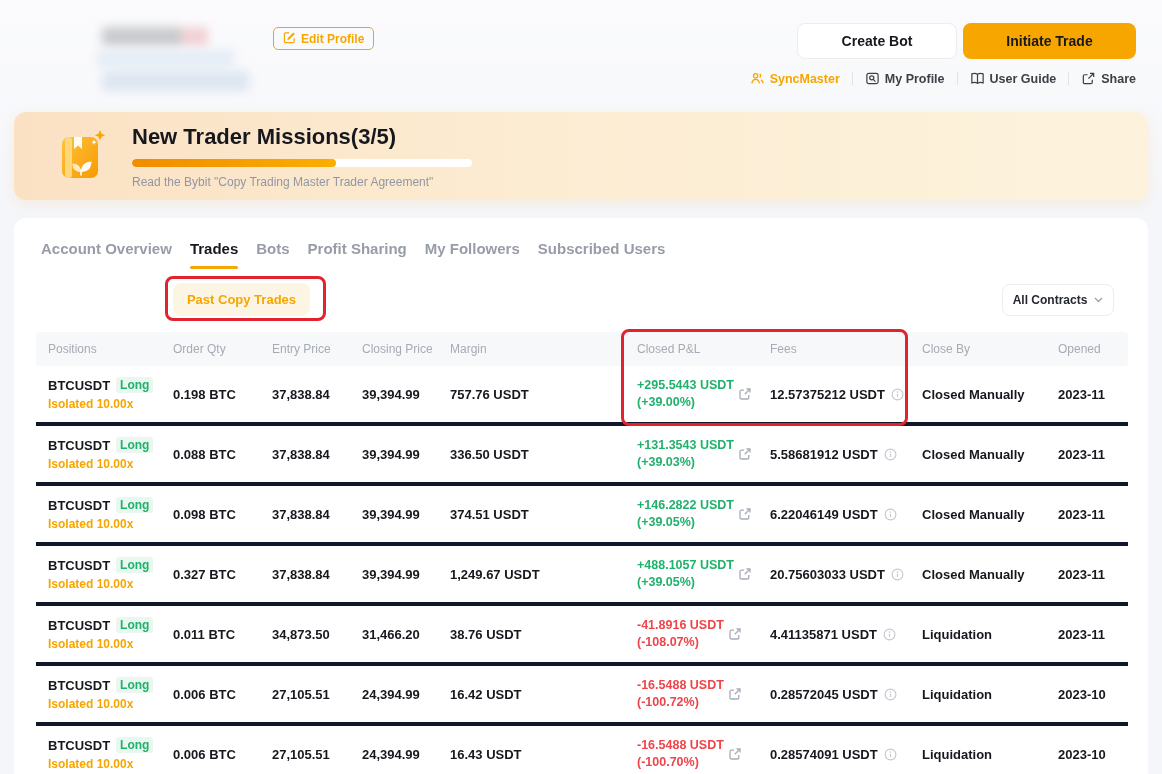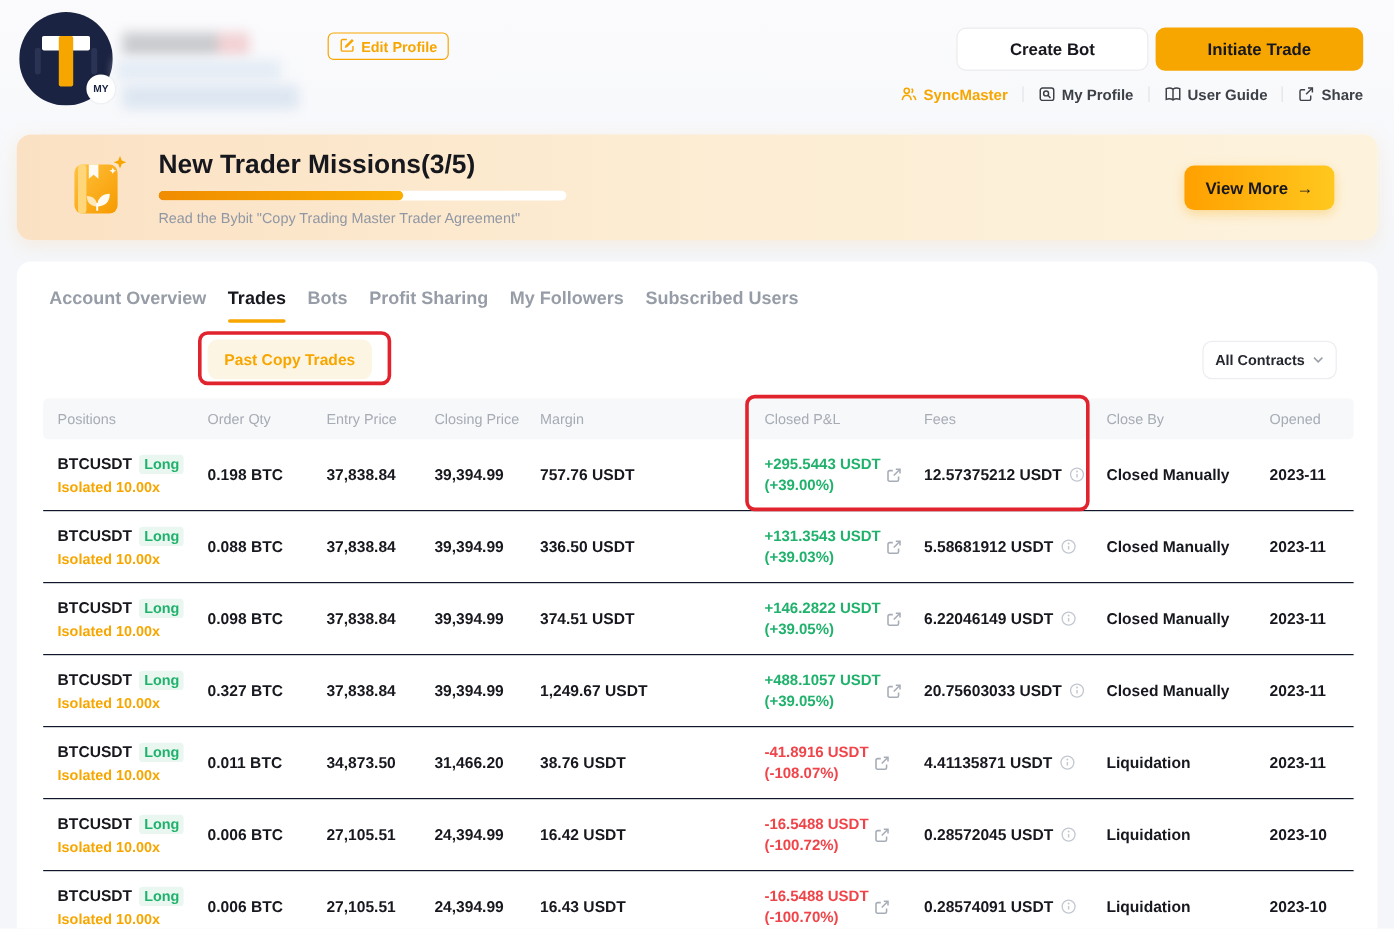--- a/index.html
+++ b/index.html
@@ -65,21 +65,21 @@
               display:flex; align-items:center; justify-content:center; cursor:pointer; }
   .dropdown { position:absolute; right:34px; top:66px; width:112px; height:32px; background:#fff;
               border:1px solid #ebedf0; border-radius:8px; font-size:12px; font-weight:600; color:#25282e;
               display:flex; align-items:center; justify-content:center; gap:7px; cursor:pointer; }
 
   
   .table { position:absolute; left:22px; top:114px; width:1092px; }
   .thead, .trow { display:grid; grid-template-columns:125px 99px 90px 88px 187px 133px 152px 136px 70px;
                   align-items:center; padding-left:12px; }
   .thead { height:34px; background:#f7f8fa; border-radius:4px; font-size:12px; color:#a6abb4; }
-  .trow { height:60px; border-bottom:1px solid #0f172a; font-size:13px; font-weight:700; color:#17181e; }
+  .trow { height:60px; border-bottom:4px solid #0f172a; font-size:13px; font-weight:700; color:#17181e; }
   .pos-l1 { display:flex; align-items:center; gap:6px; }
   .sym { font-size:13px; font-weight:700; color:#17181e; }
   .side-badge { font-size:12px; font-weight:600; color:#20b26c; background:#e9f7f0; padding:1px 4px; border-radius:3px; }
   .pos-l2 { margin-top:4px; font-size:12px; font-weight:700; color:#f7a600; }
   .pnl-cell { display:flex; align-items:center; gap:4px; }
   .pnl-lines { font-size:12.5px; font-weight:700; line-height:1.35; }
   .pnl-cell.pos .pnl-lines { color:#20b26c; }
   .pnl-cell.neg .pnl-lines { color:#ef454a; }
   .pnl-cell .ic { display:flex; color:#a7adb6; cursor:pointer; }
   .fees-cell { display:flex; align-items:center; gap:6px; }
@@ -89,30 +89,20 @@
   
   .ann { position:absolute; border:3px solid #e1232e; border-radius:8px; pointer-events:none; z-index:50; }
   .ann-past { left:165px; top:276px; width:161px; height:45px; }
   .ann-pnl { left:621px; top:329px; width:287px; height:97px; }
 </style>
 </head>
 <body>
 
 <div class="page">
 
-  <div class="avatar">
-    <svg width="78" height="78" viewBox="0 0 78 78">
-      <circle cx="39" cy="39" r="39" fill="#1b2342"></circle>
-      <rect x="13" y="30" width="5" height="22" rx="2" fill="#2a3354"></rect>
-      <rect x="60" y="30" width="5" height="22" rx="2" fill="#2a3354"></rect>
-      <rect x="19" y="20" width="40" height="12" rx="1.5" fill="#ffffff"></rect>
-      <rect x="33" y="20" width="12" height="42" rx="1.5" fill="#f7a600"></rect>
-    </svg>
-    <div class="avatar-badge">MY</div>
-  </div>
   <div class="blurbar blur1"></div>
   <div class="blurbar blur2"></div>
   <div class="blurbar blur3"></div>
 
   <button class="edit-profile">
     <span class="ic">
       <svg width="13" height="13" viewBox="0 0 14 14" fill="none" stroke="currentColor" stroke-width="1.3">
         <path d="M12 7.8v3.4c0 .7-.6 1.3-1.3 1.3H2.8c-.7 0-1.3-.6-1.3-1.3V3.3C1.5 2.6 2.1 2 2.8 2h3.7"></path>
         <path d="M11.1 1.6l1.6 1.6-5.9 5.9-2.1.5.5-2.1z" fill="currentColor" stroke="none"></path>
       </svg>
@@ -188,24 +178,20 @@
         <path d="M42 12.5l.8 2 2 .8-2 .8-.8 2-.8-2-2-.8 2-.8z" fill="#ffffff"></path>
       </svg>
     </div>
     <div class="banner-text">
       <div class="banner-title">New Trader Missions(3/5)</div>
       <div class="progress-track">
         <div class="progress-fill" style="width: 60%;"></div>
       </div>
       <div class="banner-sub">Read the Bybit "Copy Trading Master Trader Agreement"</div>
     </div>
-    <button class="view-more">
-      <span>View More</span>
-      <span>→</span>
-    </button>
   </div>
 
   <div class="card">
     <div class="tabs">
         <div class="tab">Account Overview</div>
         <div class="tab active">Trades</div>
         <div class="tab">Bots</div>
         <div class="tab">Profit Sharing</div>
         <div class="tab">My Followers</div>
         <div class="tab">Subscribed Users</div>

